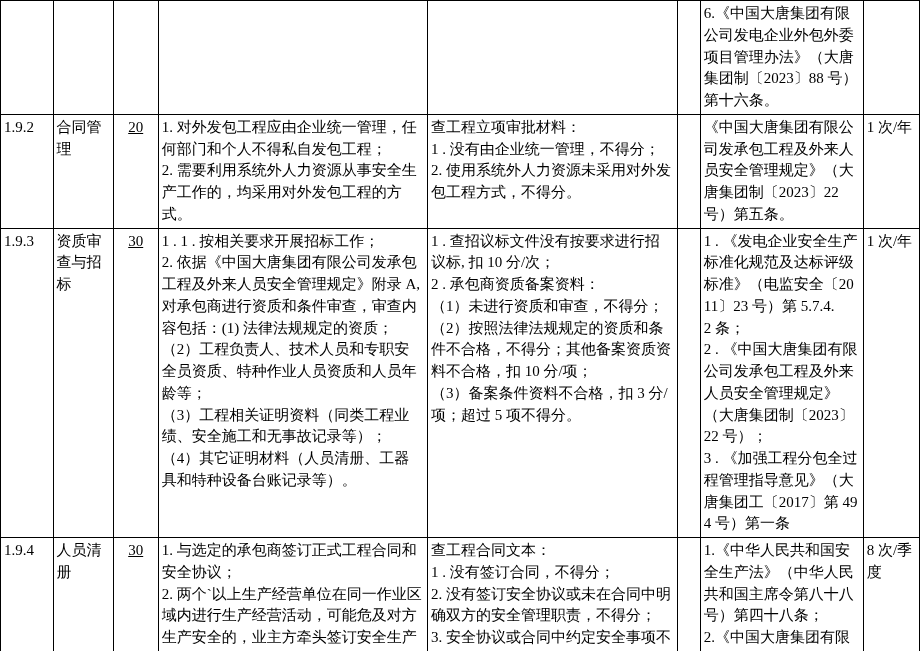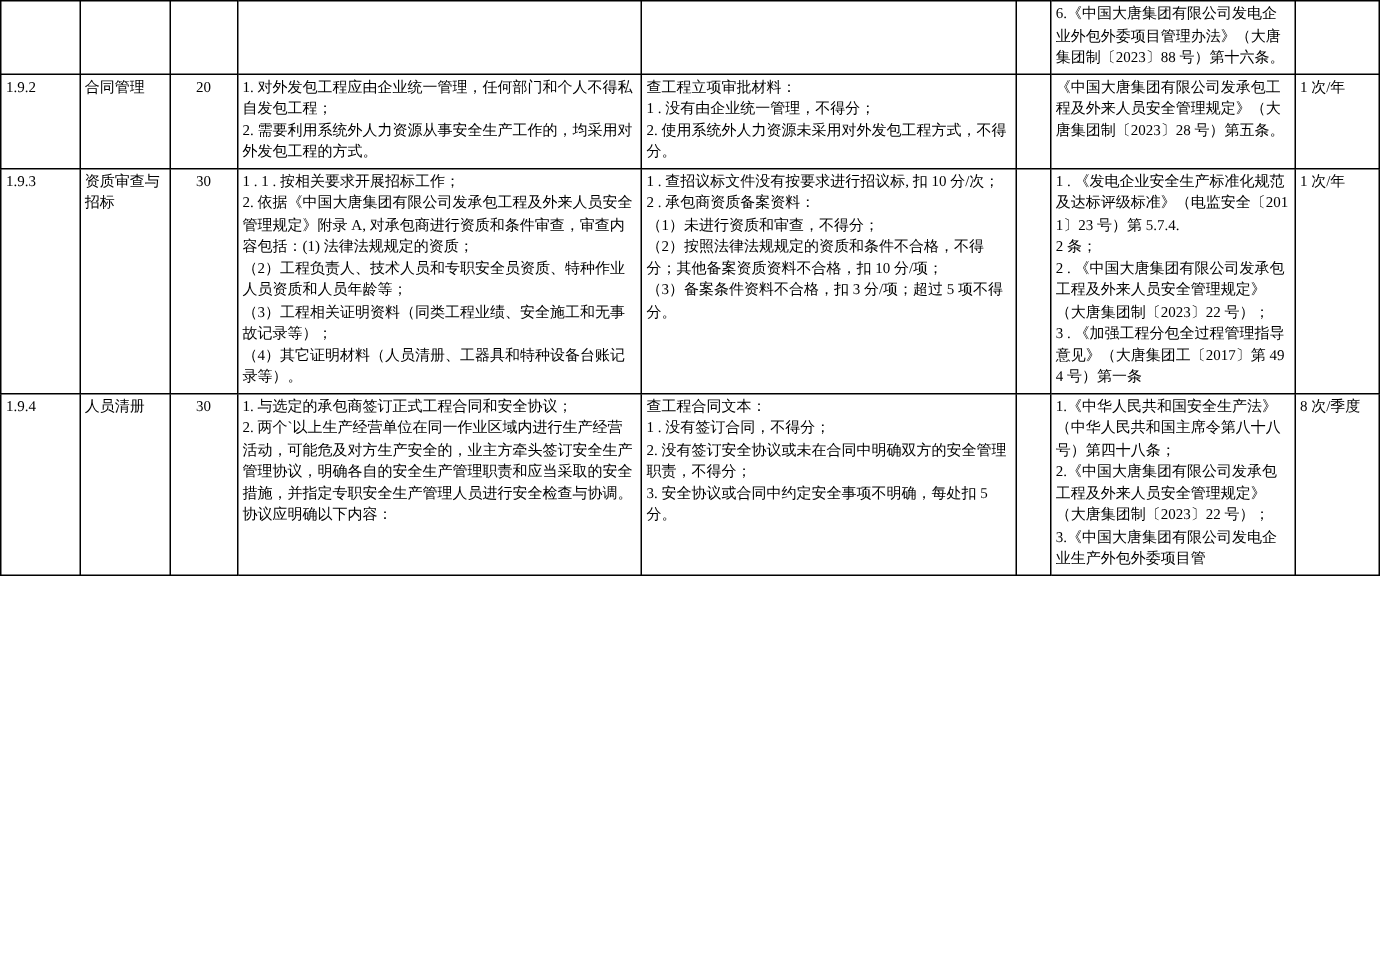--- a/index.html
+++ b/index.html
@@ -17,33 +17,33 @@
     }
     table {
       border-collapse: collapse;
       width: 100%;
       table-layout: fixed;
     }
     td {
       border: 1px solid #000;
       padding: 2px 3px;
       vertical-align: top;
-      font-size: 10px;
+      font-size: 15px;
       line-height: 1.45;
       word-break: break-all;
     }
     .col-1 { width: 42px; }
     .col-2 { width: 48px; }
     .col-3 { width: 36px; text-align: center; }
     .col-4 { width: 215px; }
     .col-5 { width: 200px; }
     .col-6 { width: 18px; }
     .col-7 { width: 130px; }
     .col-8 { width: 45px; }
-    .num-cell { text-align: center; }
+    .num-cell { text-align: center; text-decoration: underline; }
   </style>
 </head>
 <body>
 
 <table>
   <colgroup>
     <col class="col-1">
     <col class="col-2">
     <col class="col-3">
     <col class="col-4">
@@ -63,21 +63,21 @@
         <td>6.《中国大唐集团有限公司发电企业外包外委项目管理办法》（大唐集团制〔2023〕88 号）第十六条。</td>
         <td></td>
       </tr>
       <tr>
         <td>1.9.2</td>
         <td>合同管理</td>
         <td class="num-cell">20</td>
         <td>1. 对外发包工程应由企业统一管理，任何部门和个人不得私自发包工程；<br>2. 需要利用系统外人力资源从事安全生产工作的，均采用对外发包工程的方式。</td>
         <td>查工程立项审批材料：<br>1    . 没有由企业统一管理，不得分；<br>2. 使用系统外人力资源未采用对外发包工程方式，不得分。</td>
         <td></td>
-        <td>《中国大唐集团有限公司发承包工程及外来人员安全管理规定》（大唐集团制〔2023〕28 号）第五条。</td>
+        <td>《中国大唐集团有限公司发承包工程及外来人员安全管理规定》（大唐集团制〔2023〕22 号）第五条。</td>
         <td>1 次/年</td>
       </tr>
       <tr>
         <td>1.9.3</td>
         <td>资质审查与招标</td>
         <td class="num-cell">30</td>
         <td>1         . 1           . 按相关要求开展招标工作；<br>2. 依据《中国大唐集团有限公司发承包工程及外来人员安全管理规定》附录 A, 对承包商进行资质和条件审查，审查内容包括：(1) 法律法规规定的资质；<br>（2）工程负责人、技术人员和专职安全员资质、特种作业人员资质和人员年龄等；<br>  （3）工程相关证明资料（同类工程业绩、安全施工和无事故记录等）；<br> （4）其它证明材料（人员清册、工器具和特种设备台账记录等）。</td>
         <td>1        . 查招议标文件没有按要求进行招议标, 扣 10 分/次；<br>2       . 承包商资质备案资料：<br> （1）未进行资质和审查，不得分；<br> （2）按照法律法规规定的资质和条件不合格，不得分；其他备案资质资料不合格，扣 10 分/项；<br> （3）备案条件资料不合格，扣 3 分/项；超过 5 项不得分。</td>
         <td></td>
         <td>1        . 《发电企业安全生产标准化规范及达标评级标准》（电监安全〔2011〕23 号）第 5.7.4.<br>2 条；<br>2          . 《中国大唐集团有限公司发承包工程及外来人员安全管理规定》（大唐集团制〔2023〕22 号）；<br>3            . 《加强工程分包全过程管理指导意见》（大唐集团工〔2017〕第 494 号）第一条</td>

